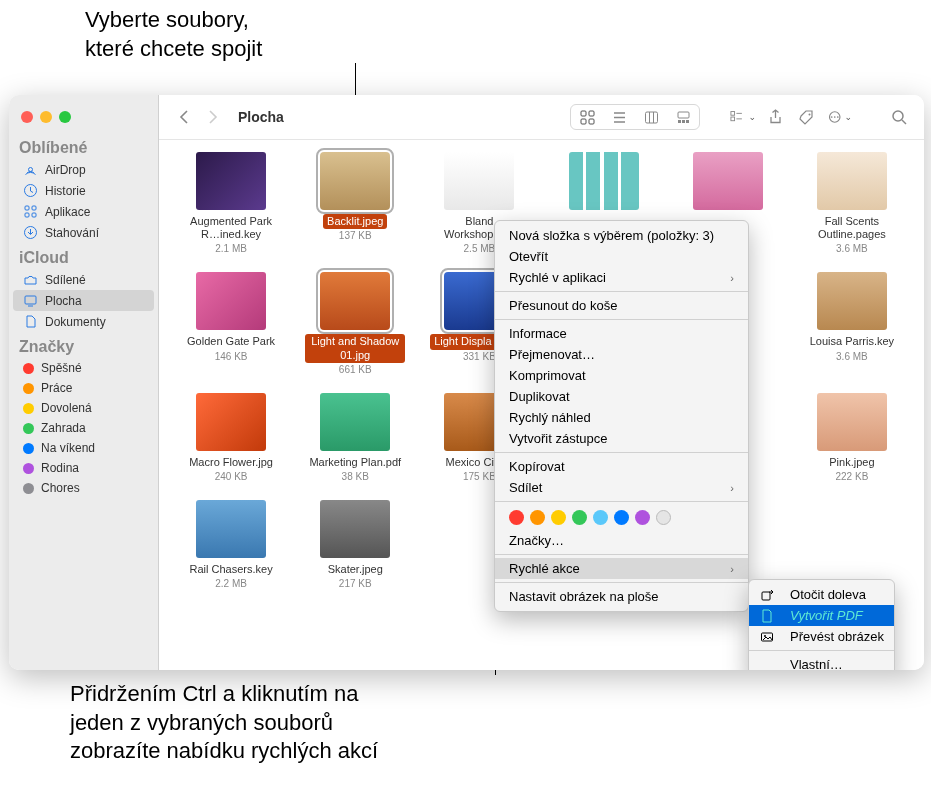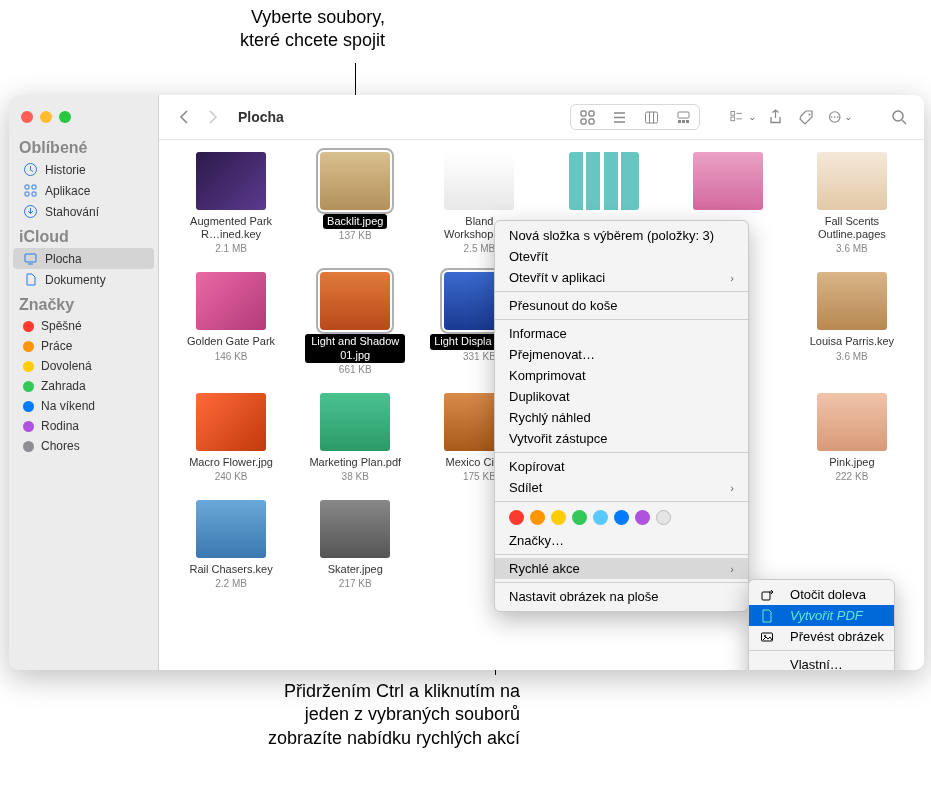--- a/index.html
+++ b/index.html
@@ -1,17 +1,17 @@
 <!DOCTYPE html>
 <html><head>
 <meta charset="utf-8">
 <style>
 * { margin:0; padding:0; box-sizing:border-box; font-family:-apple-system,BlinkMacSystemFont,"Segoe UI",Helvetica,Arial,sans-serif; }
 body { background:#fff; width:931px; height:790px; position:relative; }
-.callout { position:absolute; font-size:18px; color:#000; text-align:right; line-height:1.3; }
+.callout { position:absolute; font-size:22px; color:#000; text-align:left; line-height:1.3; }
 .callout-line { position:absolute; background:#000; }
 .window { position:absolute; left:9px; top:95px; width:915px; height:575px; background:#fff; border-radius:10px; box-shadow:0 8px 30px rgba(0,0,0,0.25); overflow:hidden; display:flex; }
 .sidebar { width:150px; background:#ececec; border-right:1px solid #d0d0d0; padding-top:8px; font-size:12px; }
 .traffic { display:flex; gap:7px; padding:8px 12px 10px; }
 .dot { width:12px; height:12px; border-radius:50%; }
 .dot.red{background:#ff5f57;} .dot.yellow{background:#febc2e;} .dot.green{background:#28c840;}
 .sb-head { font-size:16px; color:#888; font-weight:600; padding:6px 10px 2px; }
 .sb-item { display:flex; align-items:center; gap:7px; padding:3px 10px; color:#333; cursor:default; border-radius:4px; margin:0 4px; }
 .sb-item.sel { background:#d4d4d4; }
 .sb-icon { width:15px; height:15px; display:flex; align-items:center; justify-content:center; color:#2a7ae2; }
@@ -23,21 +23,21 @@
 .tb-title { font-size:14px; font-weight:600; color:#333; margin-left:6px; }
 .tb-spacer { flex:1; }
 .viewseg { display:flex; border:1px solid #d8d8d8; border-radius:6px; overflow:hidden; }
 .viewseg .tb-btn { border-radius:0; width:32px; }
 .content { flex:1; overflow:auto; padding:12px 16px; }
 .grid { display:grid; grid-template-columns:repeat(6,1fr); gap:18px 12px; }
 .file { display:flex; flex-direction:column; align-items:center; text-align:center; font-size:11px; color:#333; cursor:default; }
 .thumb { width:70px; height:58px; border-radius:3px; margin-bottom:4px; display:flex; align-items:center; justify-content:center; overflow:hidden; position:relative; }
 .file.sel .thumb { outline:2px solid #b0b0b0; outline-offset:2px; border-radius:4px; background:#f0f0f0;}
 .fname { line-height:1.2; max-width:100px; padding:1px 4px; border-radius:3px; }
-.file.sel .fname { background:#000000; color:#fff; }
+.file.sel .fname { background:#c2410c; color:#fff; }
 .fsize { font-size:10px; color:#888; margin-top:1px; }
 .ctxmenu { position:absolute; background:#f4f4f4; border:1px solid #c9c9c9; border-radius:6px; box-shadow:0 8px 24px rgba(0,0,0,0.28); font-size:13px; padding:4px 0; min-width:255px; }
 .cm-item { padding:3px 14px; display:flex; align-items:center; justify-content:space-between; cursor:default; }
 .cm-item.hl { background:#d8d8d8; }
 .cm-sep { height:1px; background:#d0d0d0; margin:3px 0; }
 .cm-tags { display:flex; gap:6px; padding:5px 14px; }
 .cm-tag { width:15px; height:15px; border-radius:50%; }
 .chev { font-size:11px; color:#666; }
 .submenu { position:absolute; right:-147px; top:358px; min-width:142px; }
 .sm-item { padding:3px 10px; display:flex; align-items:center; gap:16px; }
@@ -62,20 +62,29 @@
     <div class="traffic">
       <div class="dot red"></div>
       <div class="dot yellow"></div>
       <div class="dot green"></div>
     </div>
     <div id="sidebar-body">
         <div class="sb-head">Oblíbené</div>
         <div class="sb-item">
           <div class="sb-icon">
             <svg width="15" height="15" viewBox="0 0 15 15">
+              <circle cx="7.5" cy="7.5" r="2" fill="none" stroke="currentColor"></circle>
+              <path d="M4 11a5 5 0 017 0M2.5 12.5a7 7 0 0110 0" fill="none" stroke="currentColor"></path>
+            </svg>
+          </div>
+          <span>AirDrop</span>
+        </div>
+        <div class="sb-item">
+          <div class="sb-icon">
+            <svg width="15" height="15" viewBox="0 0 15 15">
               <circle cx="7.5" cy="7.5" r="6" fill="none" stroke="currentColor"></circle>
               <path d="M7.5 4v4l2.5 1.5" fill="none" stroke="currentColor"></path>
             </svg>
           </div>
           <span>Historie</span>
         </div>
         <div class="sb-item">
           <div class="sb-icon">
             <svg width="15" height="15" viewBox="0 0 15 15">
               <rect x="2" y="2" width="4" height="4" rx="1" fill="none" stroke="currentColor"></rect>
@@ -89,20 +98,28 @@
         <div class="sb-item">
           <div class="sb-icon">
             <svg width="15" height="15" viewBox="0 0 15 15">
               <circle cx="7.5" cy="7.5" r="6" fill="none" stroke="currentColor"></circle>
               <path d="M7.5 4v5m-2.5-2l2.5 2.5L10 7" fill="none" stroke="currentColor"></path>
             </svg>
           </div>
           <span>Stahování</span>
         </div>
         <div class="sb-head">iCloud</div>
+        <div class="sb-item">
+          <div class="sb-icon">
+            <svg width="15" height="15" viewBox="0 0 15 15">
+              <path d="M2 6h3l1-1.5h3L10 6h3v6H2z" fill="none" stroke="currentColor"></path>
+            </svg>
+          </div>
+          <span>Sdílené</span>
+        </div>
         <div class="sb-item sel">
           <div class="sb-icon">
             <svg width="15" height="15" viewBox="0 0 15 15">
               <rect x="2" y="3" width="11" height="8" rx="1" fill="none" stroke="currentColor"></rect>
               <path d="M5 13h5" stroke="currentColor"></path>
             </svg>
           </div>
           <span>Plocha</span>
         </div>
         <div class="sb-item">
@@ -322,21 +339,21 @@
     </div>
 
     <div class="ctxmenu" id="ctx" style="left:335px; top:125px;">
       <div class="cm-item">
           <span>Nová složka s výběrem (položky: 3)</span>
         </div>
         <div class="cm-item">
           <span>Otevřít</span>
         </div>
         <div class="cm-item">
-          <span>Otevřít v aplikaci</span>
+          <span>Rychlé v aplikaci</span>
           <span class="chev">›</span>
         </div>
         <div class="cm-sep"></div>
         <div class="cm-item">
           <span>Přesunout do koše</span>
         </div>
         <div class="cm-sep"></div>
         <div class="cm-item">
           <span>Informace</span>
         </div>

